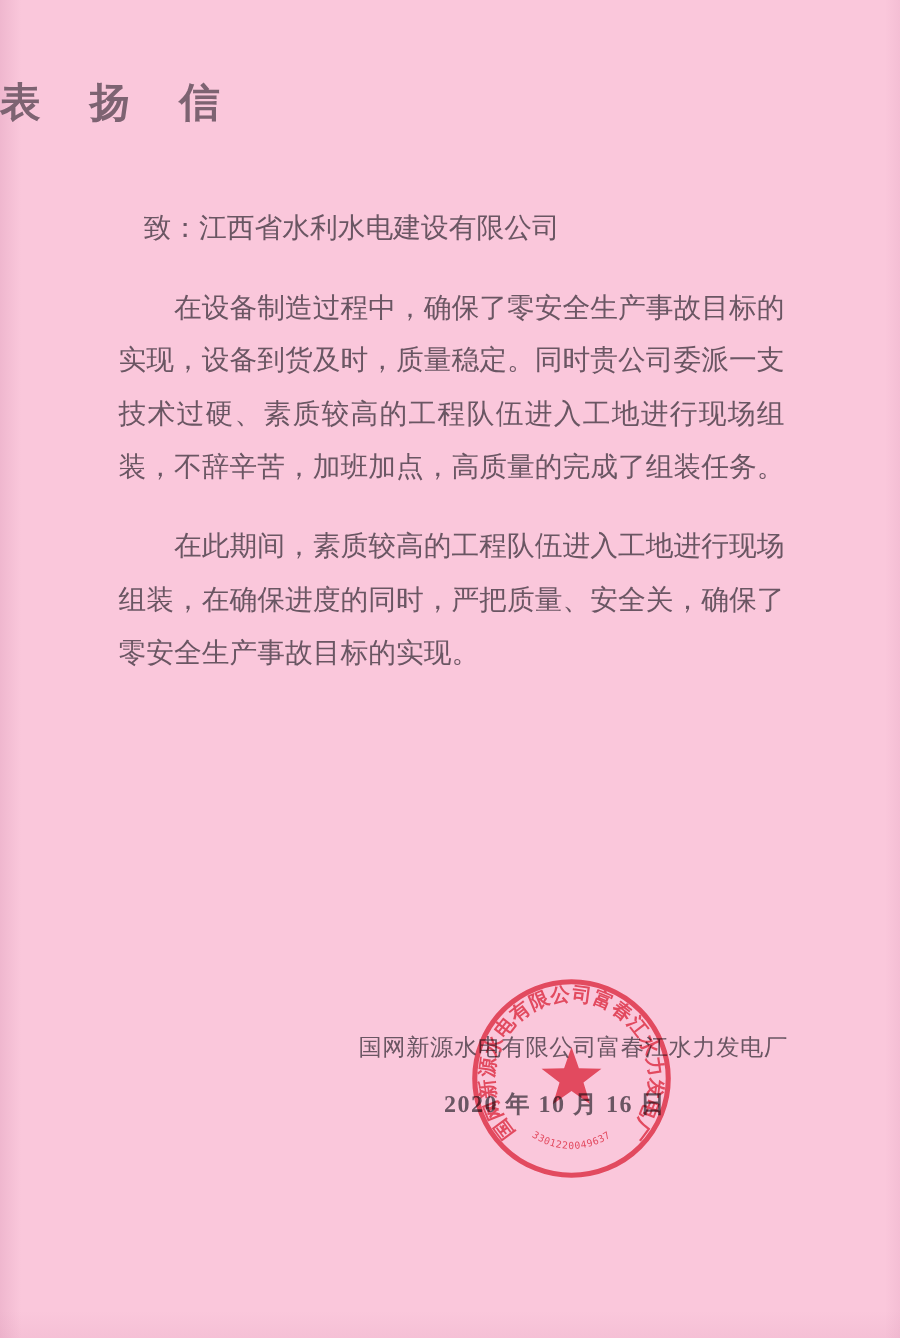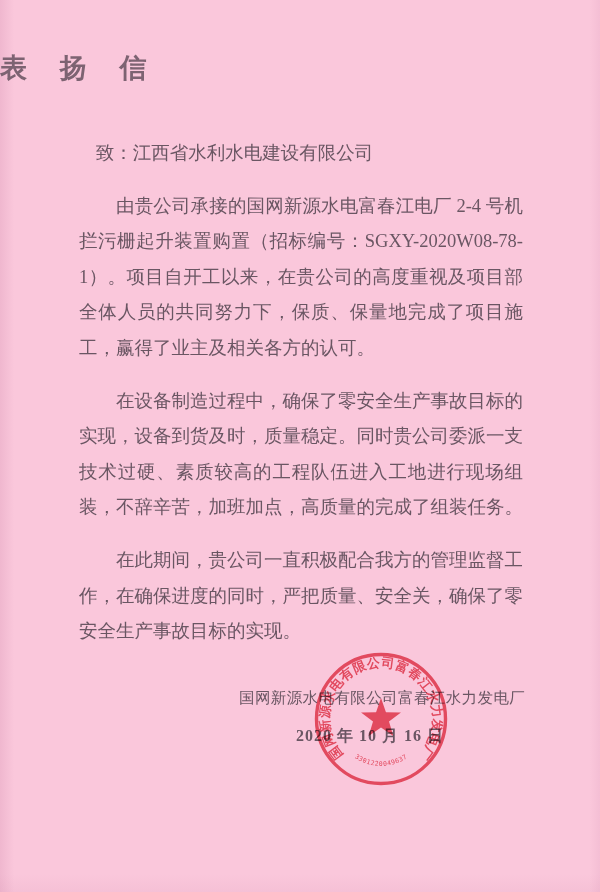--- a/index.html
+++ b/index.html
@@ -100,23 +100,22 @@
 </style>
 </head>
 <body>
 
 <div class="page">
 
   <h1 class="title">表 扬 信</h1>
 
   <div class="body-block">
     <p class="recipient">致：江西省水利水电建设有限公司</p>
-    <p class="para">由贵公司承接的国网新源水电富春江电厂 2-4 号机拦污栅起升装置购置（招标编号：SGXY-2020W08-78-1）。项目自开工以来，在贵公司的高度重视及项目部全体人员的共同努力下，保质、保量地完成了项目施工，赢得了业主及相关各方的认可。</p>
     <p class="para">在设备制造过程中，确保了零安全生产事故目标的实现，设备到货及时，质量稳定。同时贵公司委派一支技术过硬、素质较高的工程队伍进入工地进行现场组装，不辞辛苦，加班加点，高质量的完成了组装任务。</p>
-    <p class="para">在此期间，贵公司一直积极配合我方的管理监督工作，在确保进度的同时，严把质量、安全关，确保了零安全生产事故目标的实现。</p>
+    <p class="para">在此期间，素质较高的工程队伍进入工地进行现场组装，在确保进度的同时，严把质量、安全关，确保了零安全生产事故目标的实现。</p>
   </div>
 
   <div class="signature">国网新源水电有限公司富春江水力发电厂</div>
 
   <div class="date">2020 年 10 月 16 日</div>
 
   <svg class="stamp" viewBox="0 0 140 146" xmlns="http://www.w3.org/2000/svg" aria-hidden="true">
     <defs>
       <path id="seal-top-arc" d="M 33.2,109.8 A 52,52 0 1 1 106.8,109.8" fill="none"></path>
       <path id="seal-bottom-arc" d="M 36.8,106.2 A 47,47 0 0 0 103.2,106.2" fill="none"></path>

